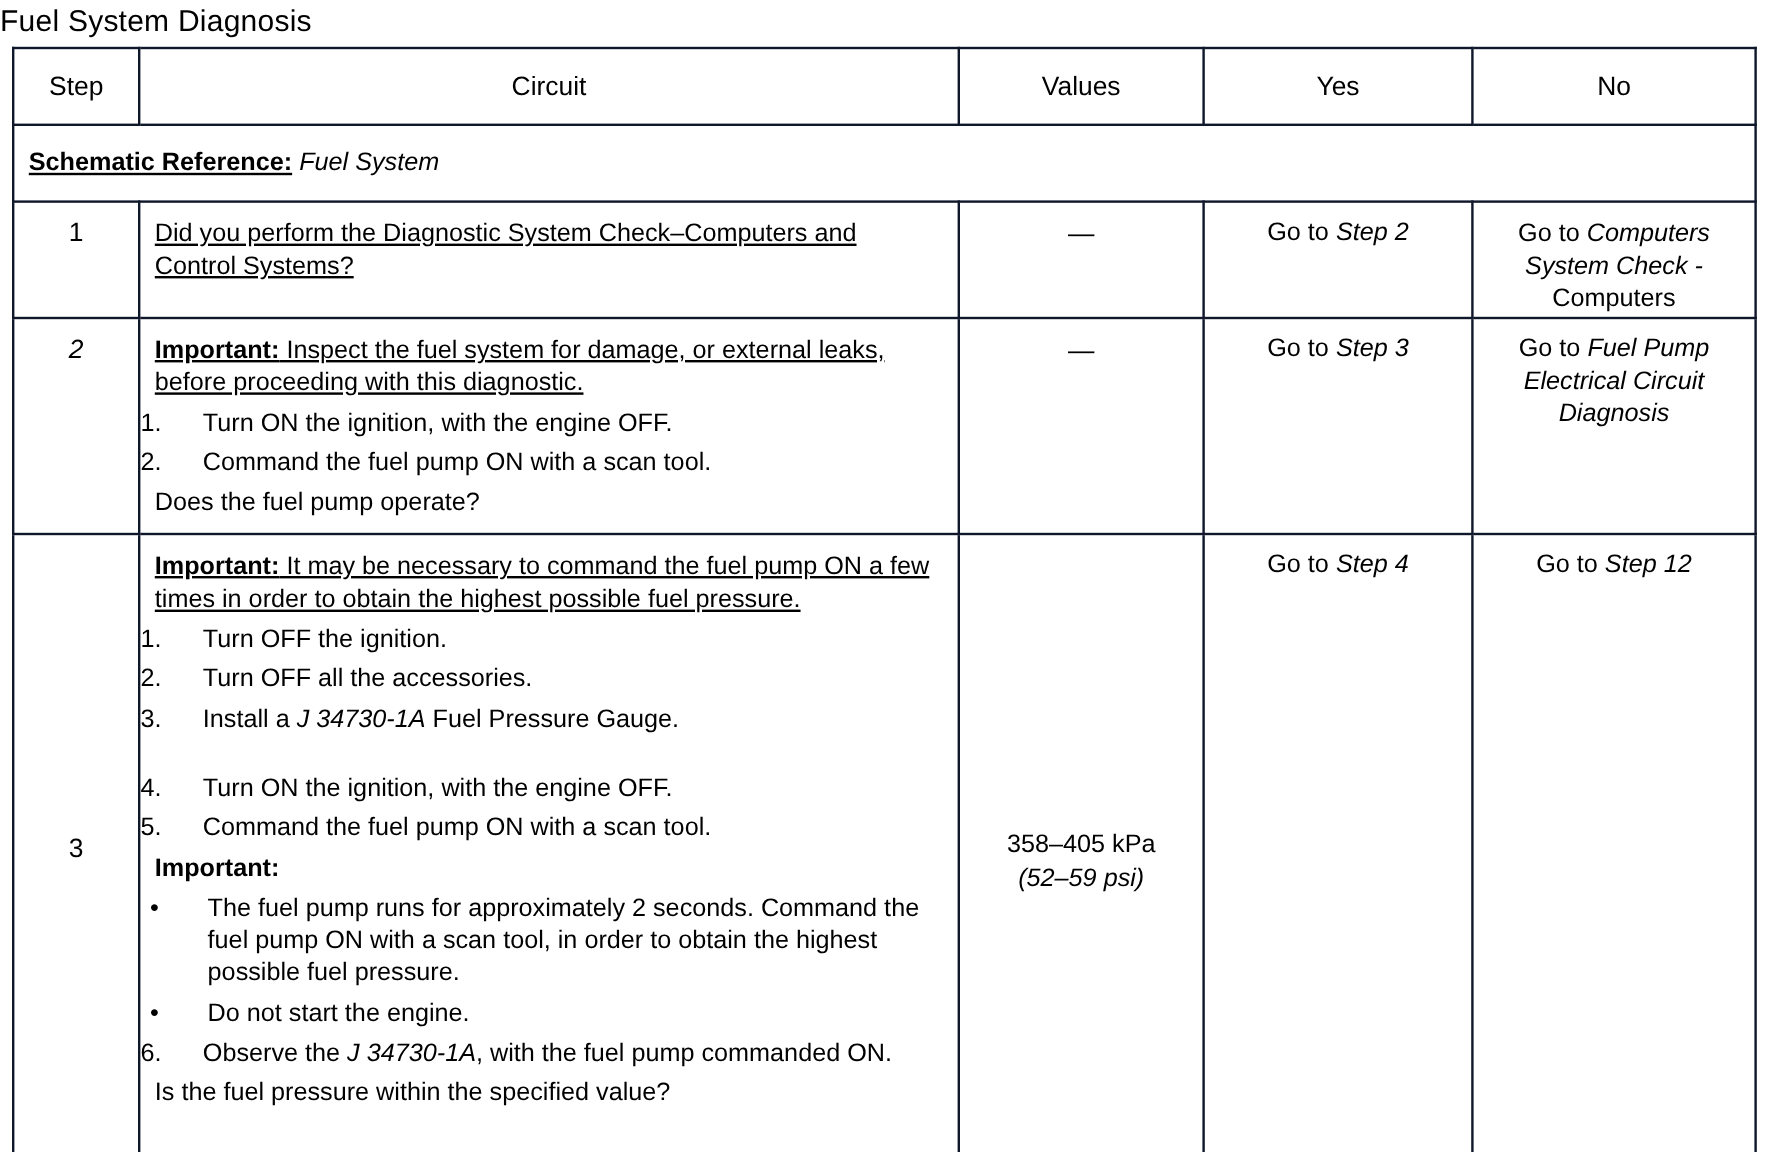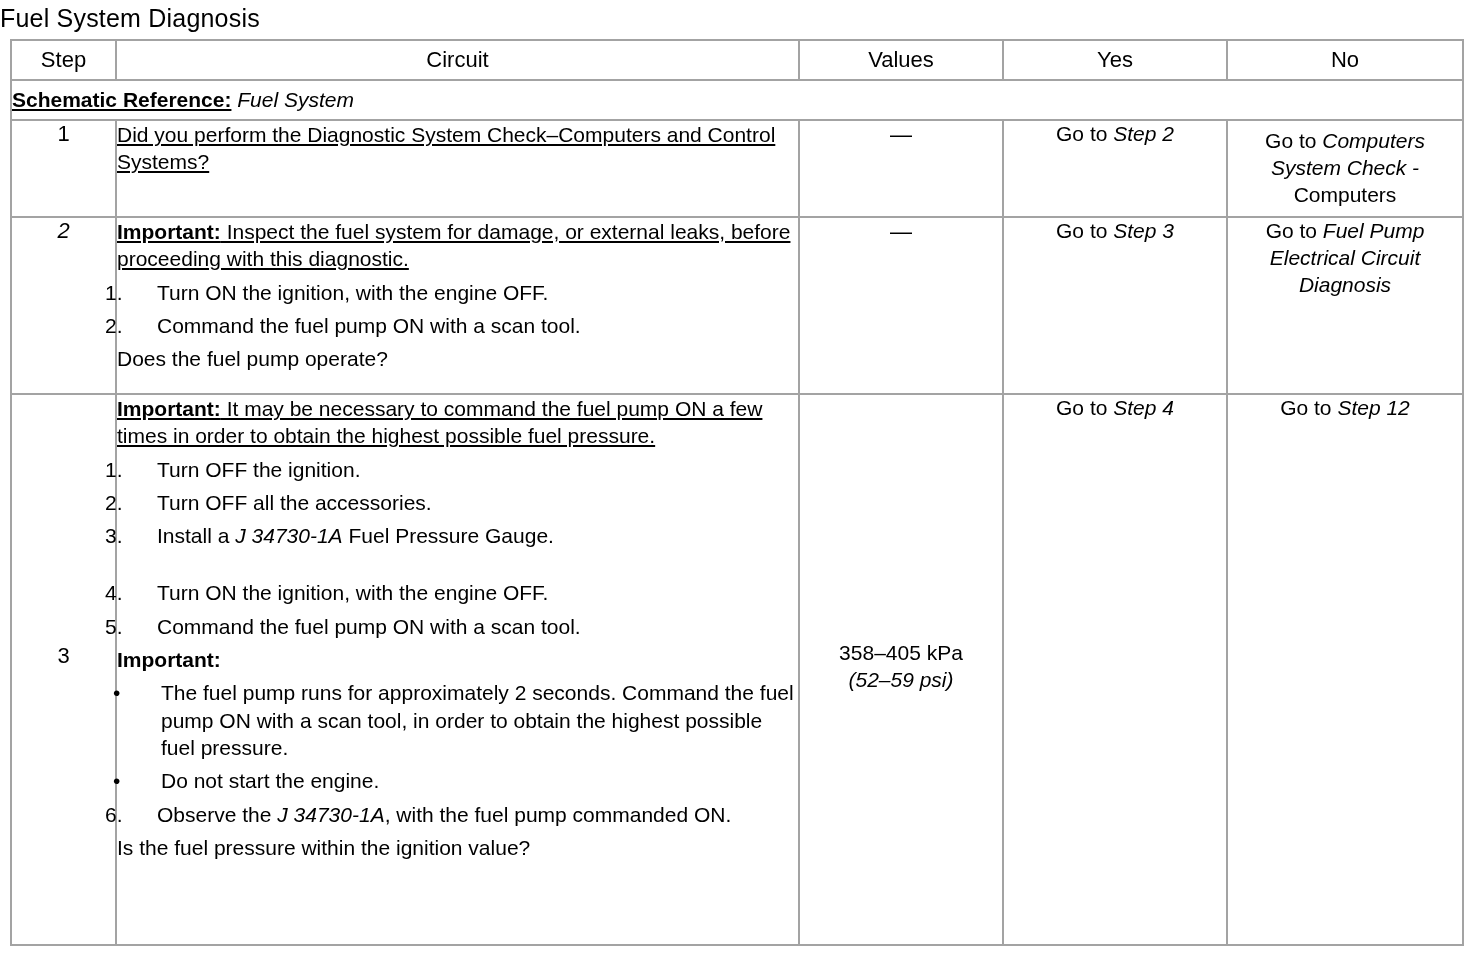--- a/index.html
+++ b/index.html
@@ -29,22 +29,22 @@
     height: 36px;
     line-height: 30px;
   }
   table.diag {
     border-collapse: collapse;
     width: 1452px;
     margin-left: 10px;
     table-layout: fixed;
   }
   table.diag td, table.diag th {
-    border: 2px solid #a3a3a3;
-    padding: 0;
+    border: 2px solid #0f172a;
+    padding: 12px;
     vertical-align: top;
     font-weight: normal;
   }
   
   col.c-step   { width: 105px; }
   col.c-action { width: 683px; }
   col.c-values { width: 204px; }
   col.c-yes    { width: 224px; }
   col.c-no     { width: 236px; }
 
@@ -201,21 +201,21 @@
           <p class="numitem"><span class="n">4.</span><span>Turn ON the ignition, with the engine OFF.</span></p>
           <p class="numitem"><span class="n">5.</span><span>Command the fuel pump ON with a scan tool.</span></p>
 
           <p class="imp-head">Important:</p>
 
           <p class="bullitem"><span class="b">•</span><span>The fuel pump runs for approximately 2 seconds. Command the fuel pump ON with a scan tool, in order to obtain the highest possible fuel pressure.</span></p>
           <p class="bullitem"><span class="b">•</span><span>Do not start the engine.</span></p>
 
           <p class="numitem"><span class="n">6.</span><span>Observe the </span><i>J 34730-1A</i><span>, with the fuel pump commanded ON.</span></p>
 
-          <p class="tail">Is the fuel pressure within the ignition value?</p>
+          <p class="tail">Is the fuel pressure within the specified value?</p>
         </td>
         <td class="values-cell" style="vertical-align:top;padding-top:244px;">
           <div class="nowrapline">358–405 kPa</div>
           <div class="nowrapline"><i>(52–59 psi)</i></div>
         </td>
         <td class="yn-cell">
           <span>Go to </span><i>Step 4</i>
         </td>
         <td class="yn-cell">
           <span>Go to </span><i>Step 12</i>

